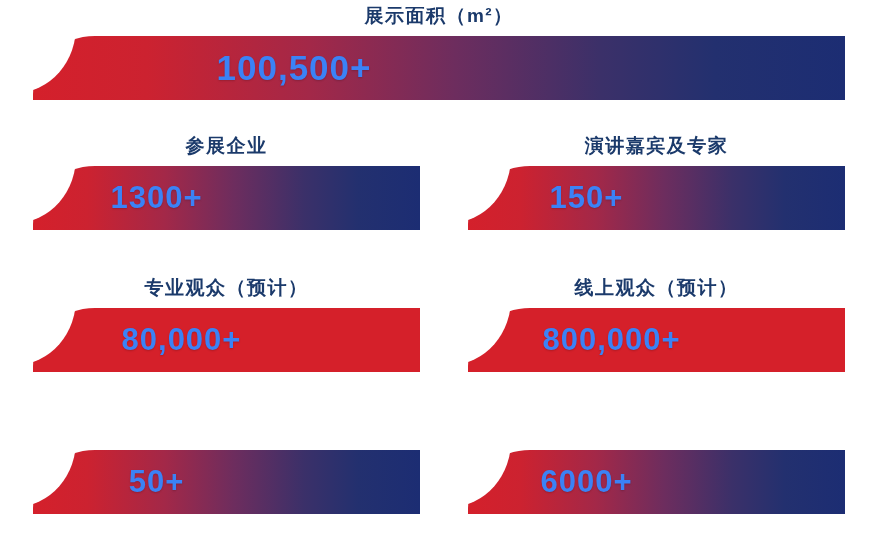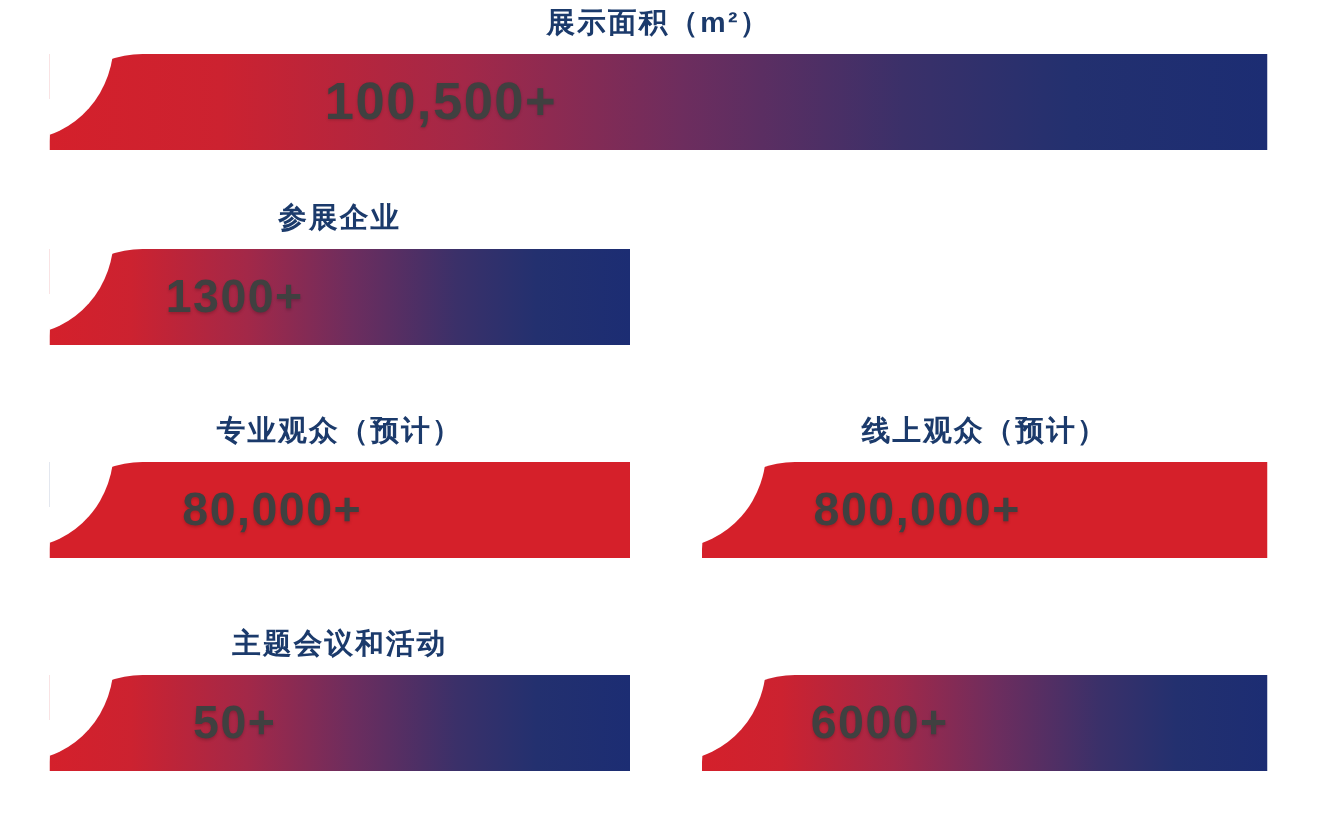--- a/index.html
+++ b/index.html
@@ -116,21 +116,21 @@
   
   .stat-value {
     position: absolute;
     top: 0;
     left: 0;
     width: 100%;
     height: 100%;
     display: flex;
     align-items: center;
     justify-content: center;
-    color: #404040;
+    color: #3b82f6;
     font-weight: bold;
     letter-spacing: 1px;
     white-space: nowrap;
     text-shadow: 0 1px 2px rgba(0,0,0,0.18);
     z-index: 3;
   }
 
   .value-xl  { font-size: 35px; }
   .value-lg  { font-size: 31px; }
 
@@ -165,20 +165,31 @@
       <div class="stat-bar-wrap" style="top:36px; height:64px;">
         <div class="stat-bar bar-gradient">
           <div class="bar-tab"></div>
           <div class="bar-body"></div>
           <div class="bar-swoosh"></div>
           <div class="stat-value value-lg value-half">1300+</div>
         </div>
       </div>
     </div>
 
+    <div class="stat-cell" style="left:468px; width:377px; height:118px;">
+      <div class="stat-caption" style="top:3px;">演讲嘉宾及专家</div>
+      <div class="stat-bar-wrap" style="top:36px; height:64px;">
+        <div class="stat-bar bar-gradient">
+          <div class="bar-tab"></div>
+          <div class="bar-body"></div>
+          <div class="bar-swoosh"></div>
+          <div class="stat-value value-lg value-half">150+</div>
+        </div>
+      </div>
+    </div>
   </div>
 
   <div class="stat-row" style="top:272px; height:118px;">
     <div class="stat-cell" style="left:33px; width:387px; height:118px;">
       <div class="stat-caption" style="top:3px;">专业观众（预计）</div>
       <div class="stat-bar-wrap" style="top:36px; height:64px;text-decoration:underline;">
         <div class="stat-bar bar-solid-red">
           <div class="bar-tab"></div>
           <div class="bar-body"></div>
           <div class="bar-swoosh"></div>
@@ -195,21 +206,20 @@
           <div class="bar-body"></div>
           <div class="bar-swoosh"></div>
           <div class="stat-value value-lg value-half-red">800,000+</div>
         </div>
       </div>
     </div>
   </div>
 
   <div class="stat-row" style="top:414px; height:118px;">
     <div class="stat-cell" style="left:33px; width:387px; height:118px;">
-      <div class="stat-caption" style="top:3px;">主题会议和活动</div>
       <div class="stat-bar-wrap" style="top:36px; height:64px;">
         <div class="stat-bar bar-gradient">
           <div class="bar-tab"></div>
           <div class="bar-body"></div>
           <div class="bar-swoosh"></div>
           <div class="stat-value value-lg value-half">50+</div>
         </div>
       </div>
     </div>
 

